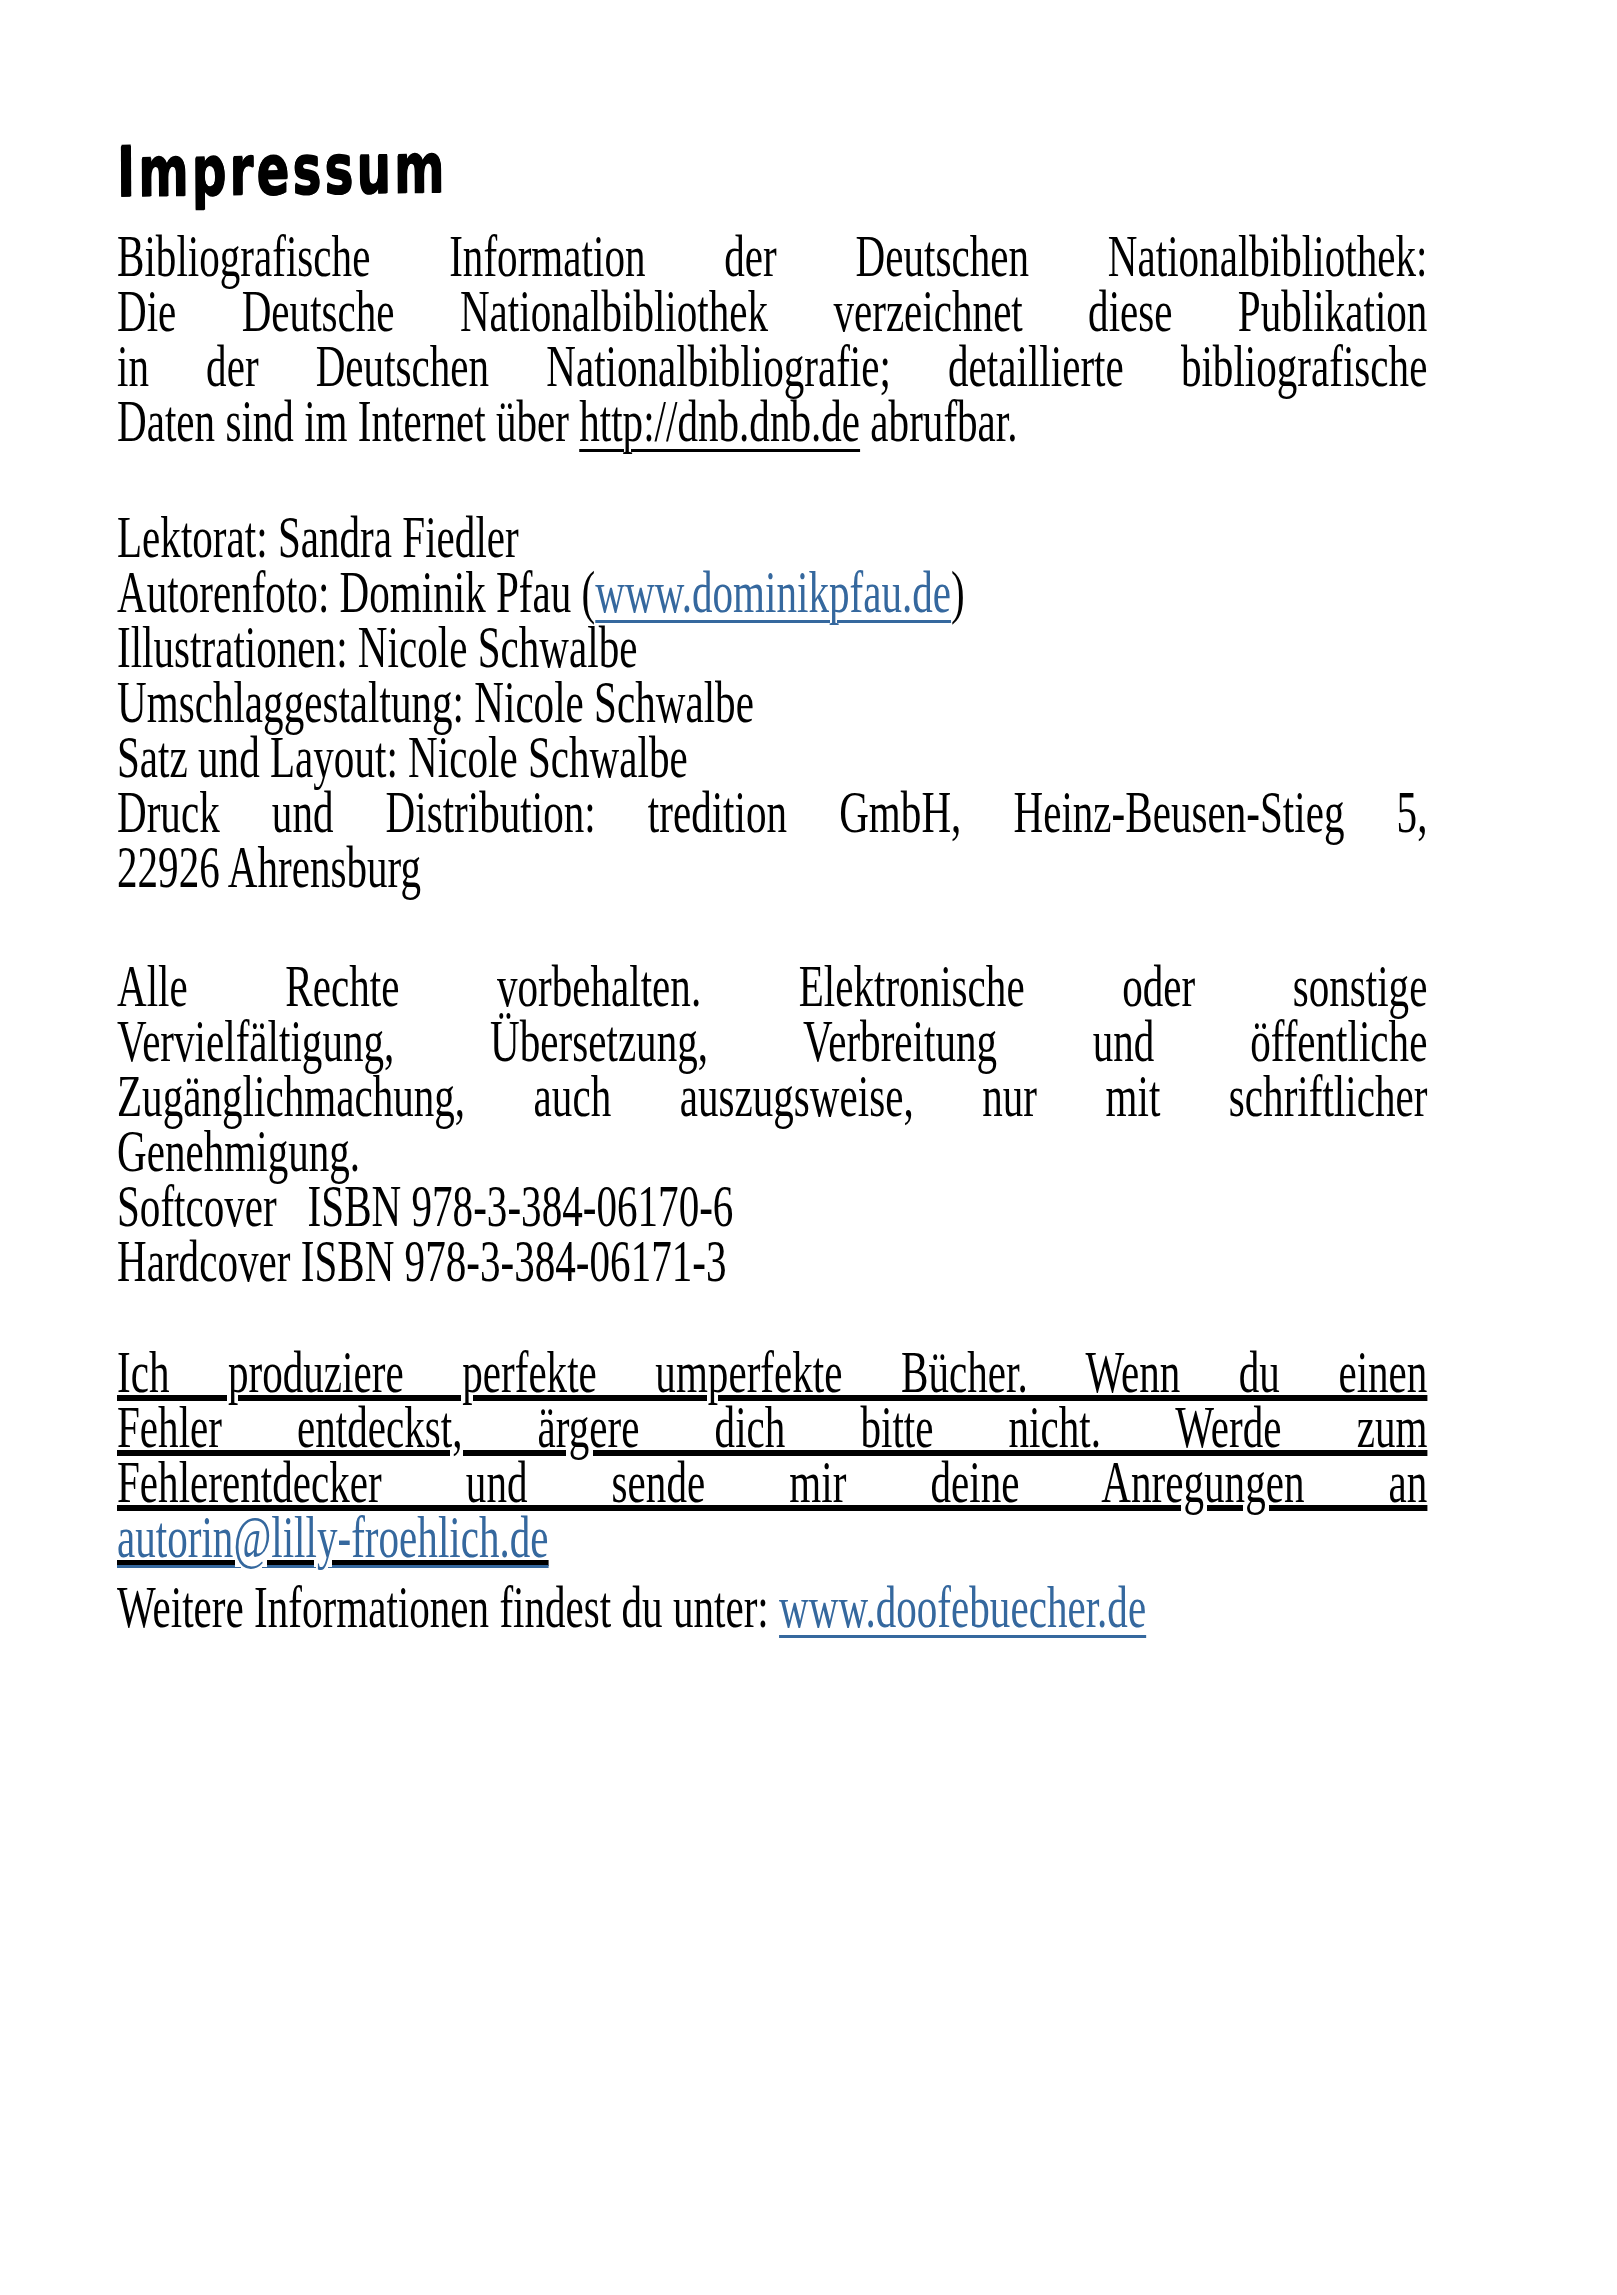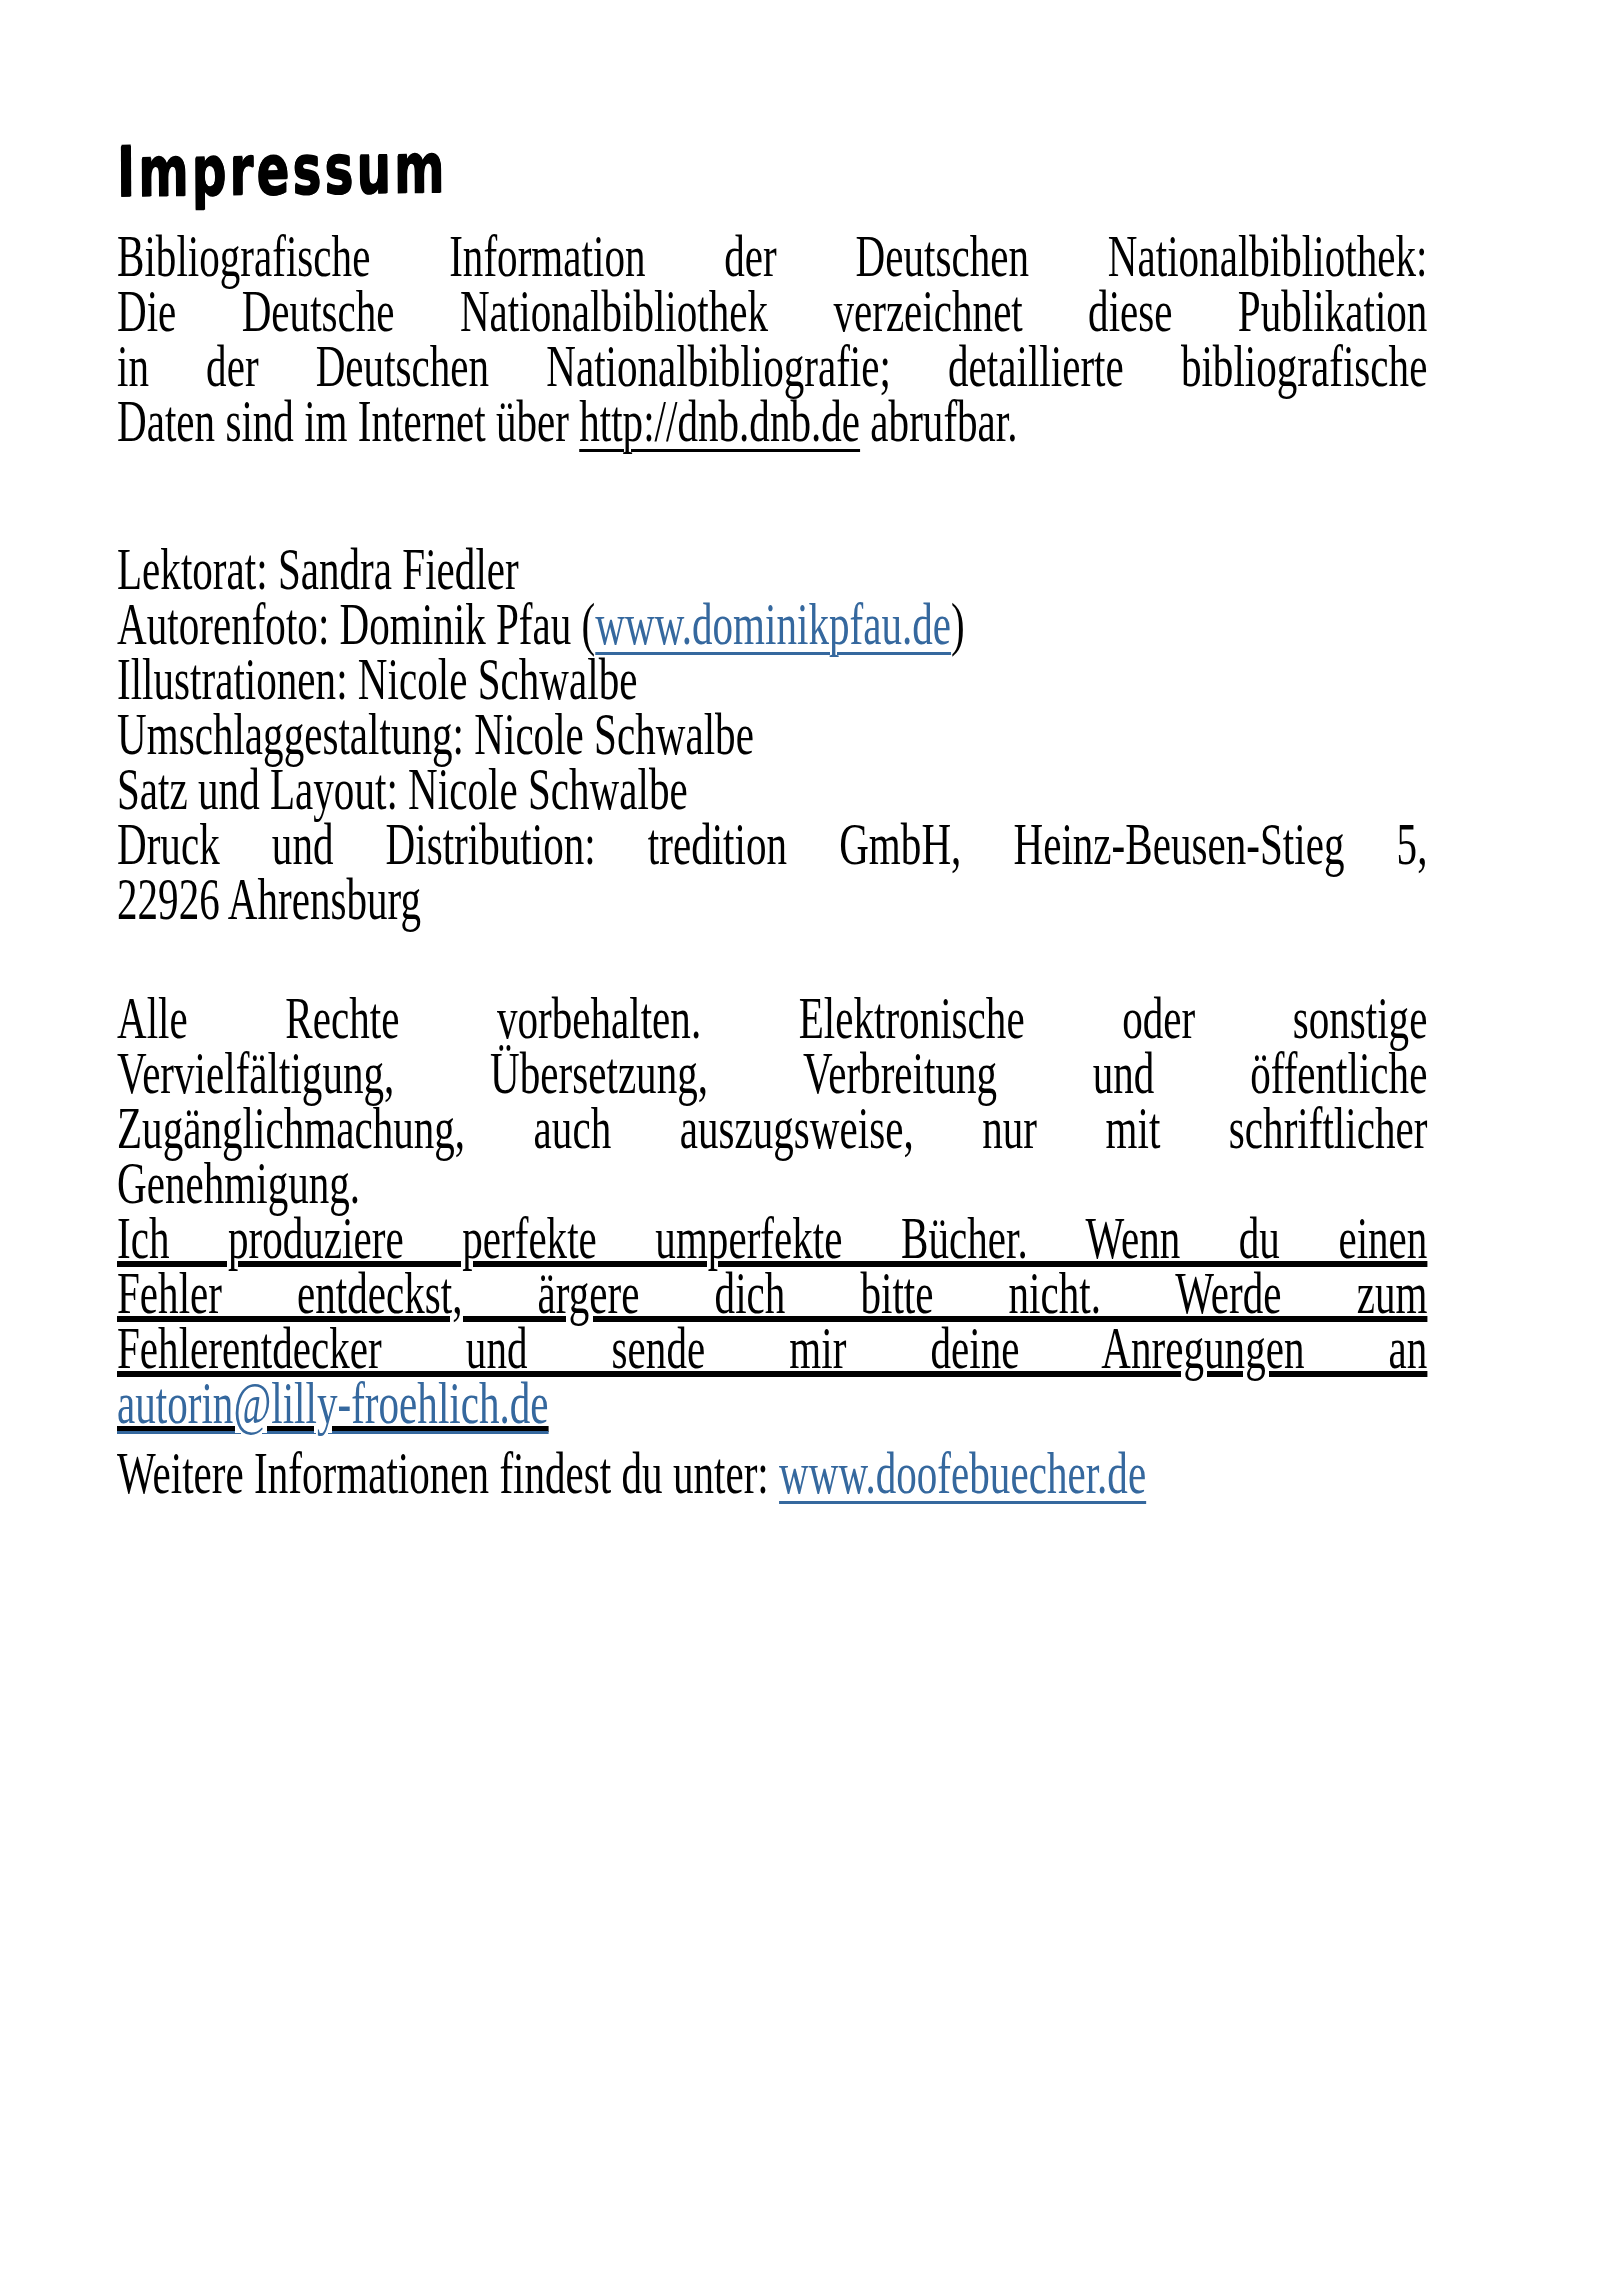--- a/index.html
+++ b/index.html
@@ -65,41 +65,45 @@
   a.link-blue { color: var(--link-blue, #35689E); }
   a.link-black { color: inherit; }
 </style>
 </head>
 <body>
 
 <div class="page">
   <div class="content">
     <h1 class="title">Impressum</h1>
     <div id="blocks">
-        <div class="block" style="margin-bottom: 93px;">
+        <div class="block" style="margin-bottom: 61px;">
           <div class="line just"><span>Bibliografische Information der Deutschen Nationalbibliothek:</span></div>
           <div class="line just"><span>Die Deutsche Nationalbibliothek verzeichnet diese Publikation</span></div>
           <div class="line just"><span>in der Deutschen Nationalbibliografie; detaillierte bibliografische</span></div>
           <div class="line"><span>Daten sind im Internet über </span><a class="link link-black" href="#">http://dnb.dnb.de</a><span> abrufbar.</span></div>
         </div>
         <div class="block" style="margin-bottom: 64px;">
           <div class="line"><span>Lektorat: Sandra Fiedler</span></div>
           <div class="line"><span>Autorenfoto: Dominik Pfau (</span><a class="link link-blue" href="#">www.dominikpfau.de</a><span>)</span></div>
           <div class="line"><span>Illustrationen: Nicole Schwalbe</span></div>
           <div class="line"><span>Umschlaggestaltung: Nicole Schwalbe</span></div>
           <div class="line"><span>Satz und Layout: Nicole Schwalbe</span></div>
           <div class="line just"><span>Druck und Distribution: tredition GmbH, Heinz-Beusen-Stieg 5,</span></div>
           <div class="line"><span>22926 Ahrensburg</span></div>
         </div>
         <div class="block" style="">
           <div class="line just"><span>Alle Rechte vorbehalten. Elektronische oder sonstige</span></div>
           <div class="line just"><span>Vervielfältigung, Übersetzung, Verbreitung und öffentliche</span></div>
           <div class="line just"><span>Zugänglichmachung, auch auszugsweise, nur mit schriftlicher</span></div>
           <div class="line"><span>Genehmigung.</span></div>
         </div>
+        <div class="block" style="margin-bottom: 56px;">
+          <div class="line pre"><span>Softcover   ISBN 978-3-384-06170-6</span></div>
+          <div class="line pre"><span>Hardcover ISBN 978-3-384-06171-3</span></div>
+        </div>
         <div class="block" style="margin-bottom: 15px; text-decoration: underline;">
           <div class="line just"><span>Ich produziere perfekte umperfekte Bücher. Wenn du einen</span></div>
           <div class="line just"><span>Fehler entdeckst, ärgere dich bitte nicht. Werde zum</span></div>
           <div class="line just"><span>Fehlerentdecker und sende mir deine Anregungen an</span></div>
           <div class="line"><a class="link link-blue" href="#">autorin@lilly-froehlich.de</a></div>
         </div>
         <div class="block" style="margin-bottom: 0px;">
           <div class="line"><span>Weitere Informationen findest du unter: </span><a class="link link-blue" href="#">www.doofebuecher.de</a></div>
         </div>
       </div>

